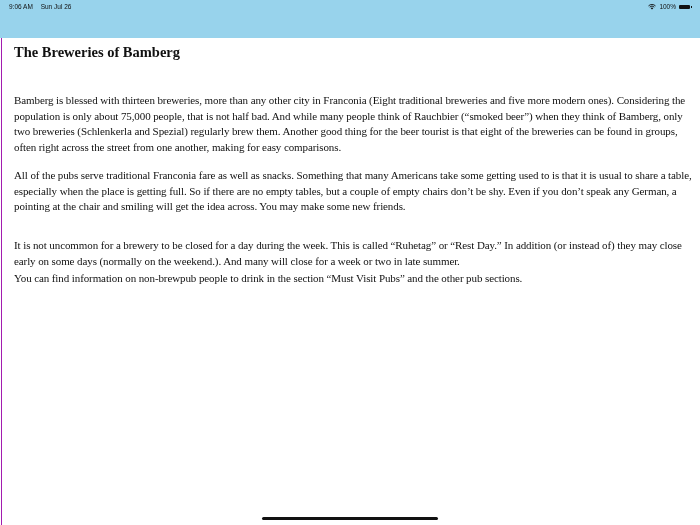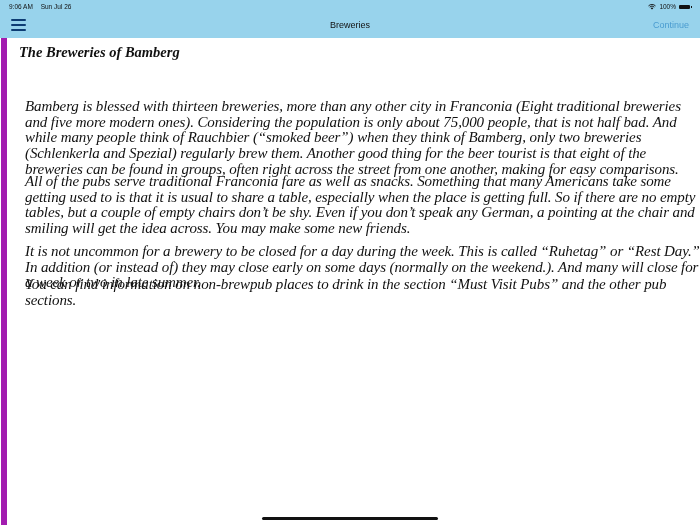--- a/index.html
+++ b/index.html
@@ -21,30 +21,30 @@
     .wifi { width: 8px; height: 6px; position: relative; }
     .battery { width: 11px; height: 4px; background: #111; border-radius: 1px; position: relative; }
     .battery::after { content: ""; position: absolute; right: -2px; top: 1px; width: 1px; height: 2px; background: #111; }
     .navbar { position: absolute; left: 0; top: 13px; width: 700px; height: 25px; }
     .menu-btn { position: absolute; left: 11px; top: 6px; width: 15px; height: 13px; cursor: pointer; }
     .menu-btn i { display: block; height: 2px; background: #0d3c73; margin-bottom: 3px; border-radius: 1px; }
     .nav-title { position: absolute; left: 0; right: 0; top: 7px; text-align: center; font-size: 9px; color: #111; }
     .continue-btn { position: absolute; right: 11px; top: 7px; font-size: 9px; color: #4a9cd0; cursor: pointer; }
     .content {
       position: absolute; left: 1px; top: 38px; right: 0; bottom: 0;
-      border-left: 6px solid #a21caf;
-      font-family: "Liberation Serif", serif; color: #111; font-style: italic;
+      border-left: 1px solid #a21caf;
+      font-family: "Liberation Serif", serif; color: #111;
     }
     .page-title {
       position: absolute; left: 12px; top: 6px; margin: 0;
       font-size: 14.5px; font-weight: bold;
     }
     .para {
-      position: absolute; left: 12px; width: 680px; margin: 6px;
-      font-size: 15px; line-height: 15.7px; letter-spacing: -0.1px;
+      position: absolute; left: 12px; width: 680px; margin: 0;
+      font-size: 11px; line-height: 15.7px; letter-spacing: -0.1px;
     }
     .home-indicator {
       position: absolute; left: 262px; top: 517px; width: 176px; height: 3px;
       background: #111; border-radius: 2px;
     }
   </style>
 </head>
 <body>
 
 <div class="topbar">
@@ -57,32 +57,23 @@
       <svg class="wifi" viewBox="0 0 16 12">
         <path d="M8 11 L5.5 8.3 A3.6 3.6 0 0 1 10.5 8.3 Z" fill="#111"></path>
         <path d="M3.4 6.2 A6.6 6.6 0 0 1 12.6 6.2" stroke="#111" stroke-width="1.8" fill="none"></path>
         <path d="M1 3.8 A10 10 0 0 1 15 3.8" stroke="#111" stroke-width="1.8" fill="none"></path>
       </svg>
       <span>100%</span>
       <span class="battery"></span>
     </div>
   </div>
 
-  <div class="navbar">
-    <div class="menu-btn">
-      <i></i>
-      <i></i>
-      <i></i>
-    </div>
-    <div class="nav-title">Breweries</div>
-    <div class="continue-btn">Continue</div>
-  </div>
 </div>
 
 <div class="content">
   <h1 class="page-title">The Breweries of Bamberg</h1>
   <p class="para" style="top:55px;">Bamberg is blessed with thirteen breweries, more than any other city in Franconia (Eight traditional breweries and five more modern ones). Considering the population is only about 75,000 people, that is not half bad. And while many people think of Rauchbier (“smoked beer”) when they think of Bamberg, only two breweries (Schlenkerla and Spezial) regularly brew them. Another good thing for the beer tourist is that eight of the breweries can be found in groups, often right across the street from one another, making for easy comparisons.</p>
   <p class="para" style="top:130px;">All of the pubs serve traditional Franconia fare as well as snacks. Something that many Americans take some getting used to is that it is usual to share a table, especially when the place is getting full. So if there are no empty tables, but a couple of empty chairs don’t be shy. Even if you don’t speak any German, a pointing at the chair and smiling will get the idea across. You may make some new friends.</p>
   <p class="para" style="top:200px;">It is not uncommon for a brewery to be closed for a day during the week. This is called “Ruhetag” or “Rest Day.” In addition (or instead of) they may close early on some days (normally on the weekend.). And many will close for a week or two in late summer.</p>
-  <p class="para" style="top:233px;">You can find information on non-brewpub places to drink in the section “Must Visit Pubs” and the other pub sections.</p>
+  <p class="para" style="top:233px;">You can find information on non-brewpub people to drink in the section “Must Visit Pubs” and the other pub sections.</p>
 </div>
 
 <div class="home-indicator"></div>
 
 </body></html>

